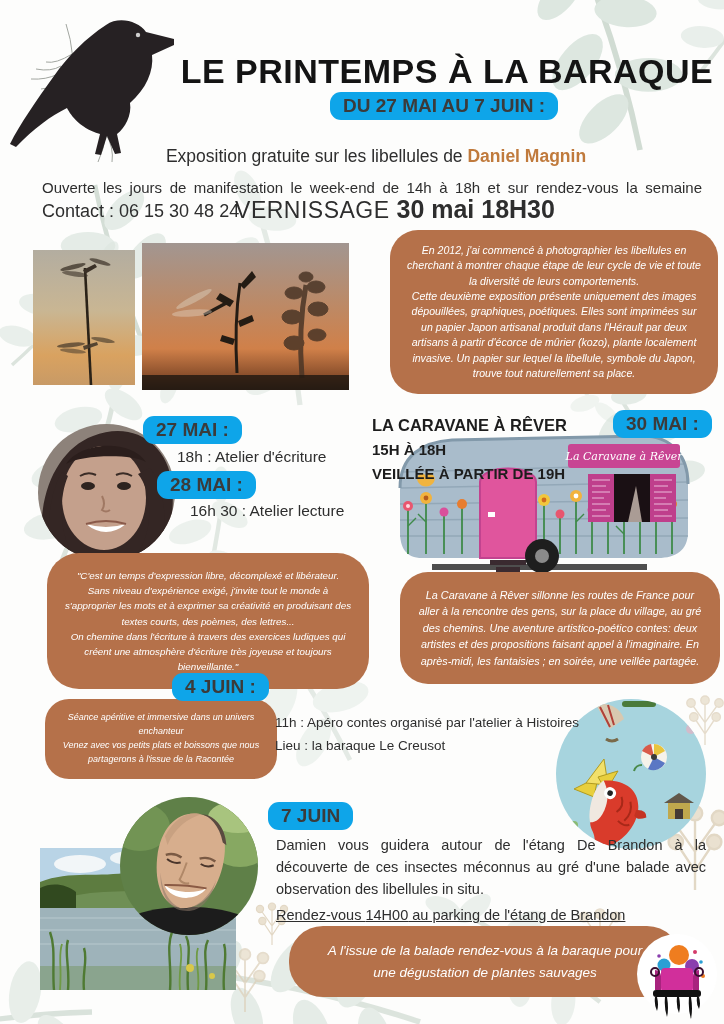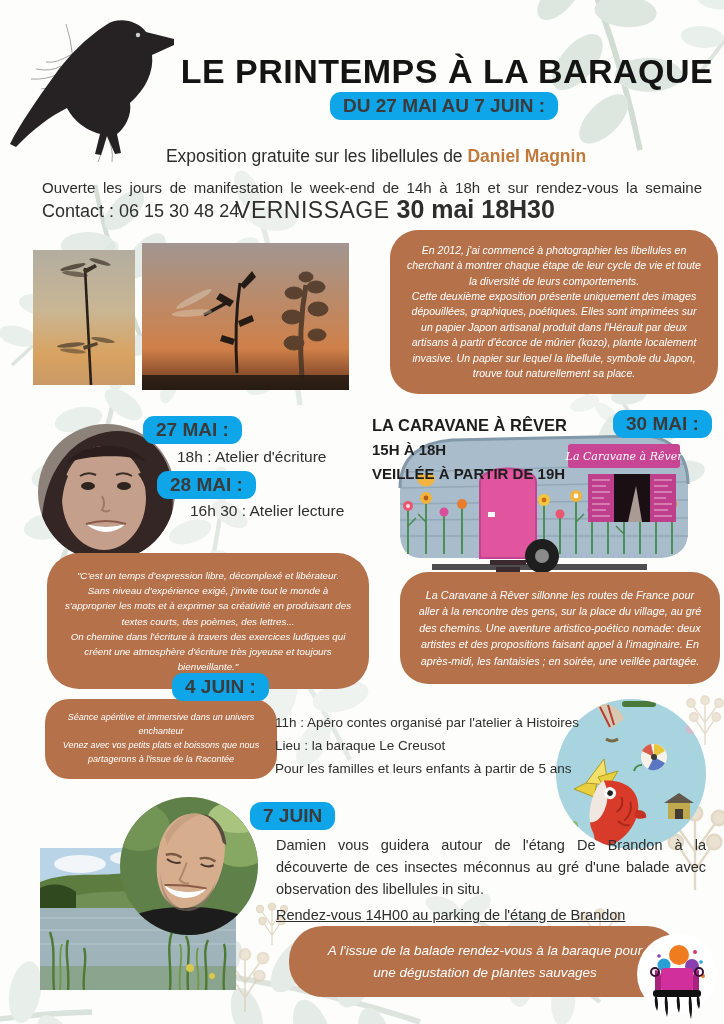--- a/index.html
+++ b/index.html
@@ -36,21 +36,21 @@
   .descbox{left:400px;top:572px;width:320px;padding:15px 18px;
     font-size:10.8px;line-height:1.52;}
   .seancebox{left:45px;top:699px;width:232px;padding:12px 14px;
     font-size:9px;line-height:1.55;border-radius:24px;}
   .closingbox{left:289px;top:926px;width:392px;padding:14px 28px;
     font-size:13.5px;line-height:1.6;border-radius:34px;}
 
   .b27{left:143px;top:416px;} .b28{left:157px;top:471px;}
   .line27{left:177px;top:448px;font-size:15.5px;}
   .line28{left:190px;top:502px;font-size:15.5px;}
-  .b30{left:593px;top:410px;margin-left:20px;} .b4{left:172px;top:673px;} .b7{left:250px;top:802px;}
+  .b30{left:593px;top:410px;margin-left:20px;} .b4{left:172px;top:673px;} .b7{left:268px;top:802px;}
 
   .carav-head{left:372px;top:416px;font-size:16.5px;font-weight:700;color:#1d1d1d;}
   .carav-hours{left:372px;top:441px;font-size:15px;font-weight:700;color:#1d1d1d;}
   .carav-even{left:372px;top:465px;font-size:15px;font-weight:700;color:#1d1d1d;}
 
   .aperoblock{left:275px;top:711px;font-size:13.5px;line-height:23px;}
   .june7block{left:276px;top:834px;width:430px;font-size:14.5px;line-height:1.52;}
   .j7p{text-align:justify;margin:0 0 4px 0;}
   .rdv{text-decoration:underline;}
 
@@ -273,29 +273,28 @@
   </svg>
 
   <div class="abs z3 carav-head">LA CARAVANE À RÊVER</div>
   <div class="abs z3 carav-hours">15H À 18H</div>
   <div class="abs z3 carav-even">VEILLÉE À PARTIR DE 19H</div>
   <div class="abs z3 b30"><span class="badge">30 MAI :</span></div>
 
   <div class="abs z2 bbox quotebox pre">"C'est un temps d'expression libre, décomplexé et libérateur.
 Sans niveau d'expérience exigé, j'invite tout le monde à s'approprier les mots et à exprimer sa créativité en produisant des textes courts, des poèmes, des lettres...
 On chemine dans l'écriture à travers des exercices ludiques qui créent une atmosphère d'écriture très joyeuse et toujours bienveillante."</div>
-  <div class="abs z2 bbox descbox">La Caravane à Rêver sillonne les routes de France pour aller à la rencontre des gens, sur la place du village, au gré des chemins. Une aventure artistico-poético nomade: deux artistes et des propositions faisant appel à l'imaginaire. En après-midi, les fantaisies ; en soirée, une veillée partagée.</div>
+  <div class="abs z2 bbox descbox">La Caravane à Rêver sillonne les routes de France pour aller à la rencontre des gens, sur la place du village, au gré des chemins. Une aventure artistico-poético contes: deux artistes et des propositions faisant appel à l'imaginaire. En après-midi, les fantaisies ; en soirée, une veillée partagée.</div>
 
   <div class="abs z3 b4"><span class="badge">4 JUIN :</span></div>
   <div class="abs z2 bbox seancebox pre">Séance apéritive et immersive dans un univers enchanteur
 Venez avec vos petits plats et boissons que nous partagerons à l'issue de la Racontée</div>
   <div class="abs z3 aperoblock">
     <div><b>11h</b><span> : Apéro contes organisé par l'atelier à Histoires</span></div>
     <div><b>Lieu</b><span> : la baraque Le Creusot</span></div>
-    <div>Pour les familles et leurs enfants à partir de 5 ans</div>
   </div>
 
   <svg class="abs z2" style="left:556px;top:699px" width="150" height="150" viewBox="0 0 150 150" xmlns="http://www.w3.org/2000/svg">
     <defs>
         <clipPath id="ck">
           <circle cx="75" cy="75" r="75"></circle>
         </clipPath>
       </defs>
     <g clip-path="url(#ck)">
       <rect width="150" height="150" fill="#a7d4de"></rect>

